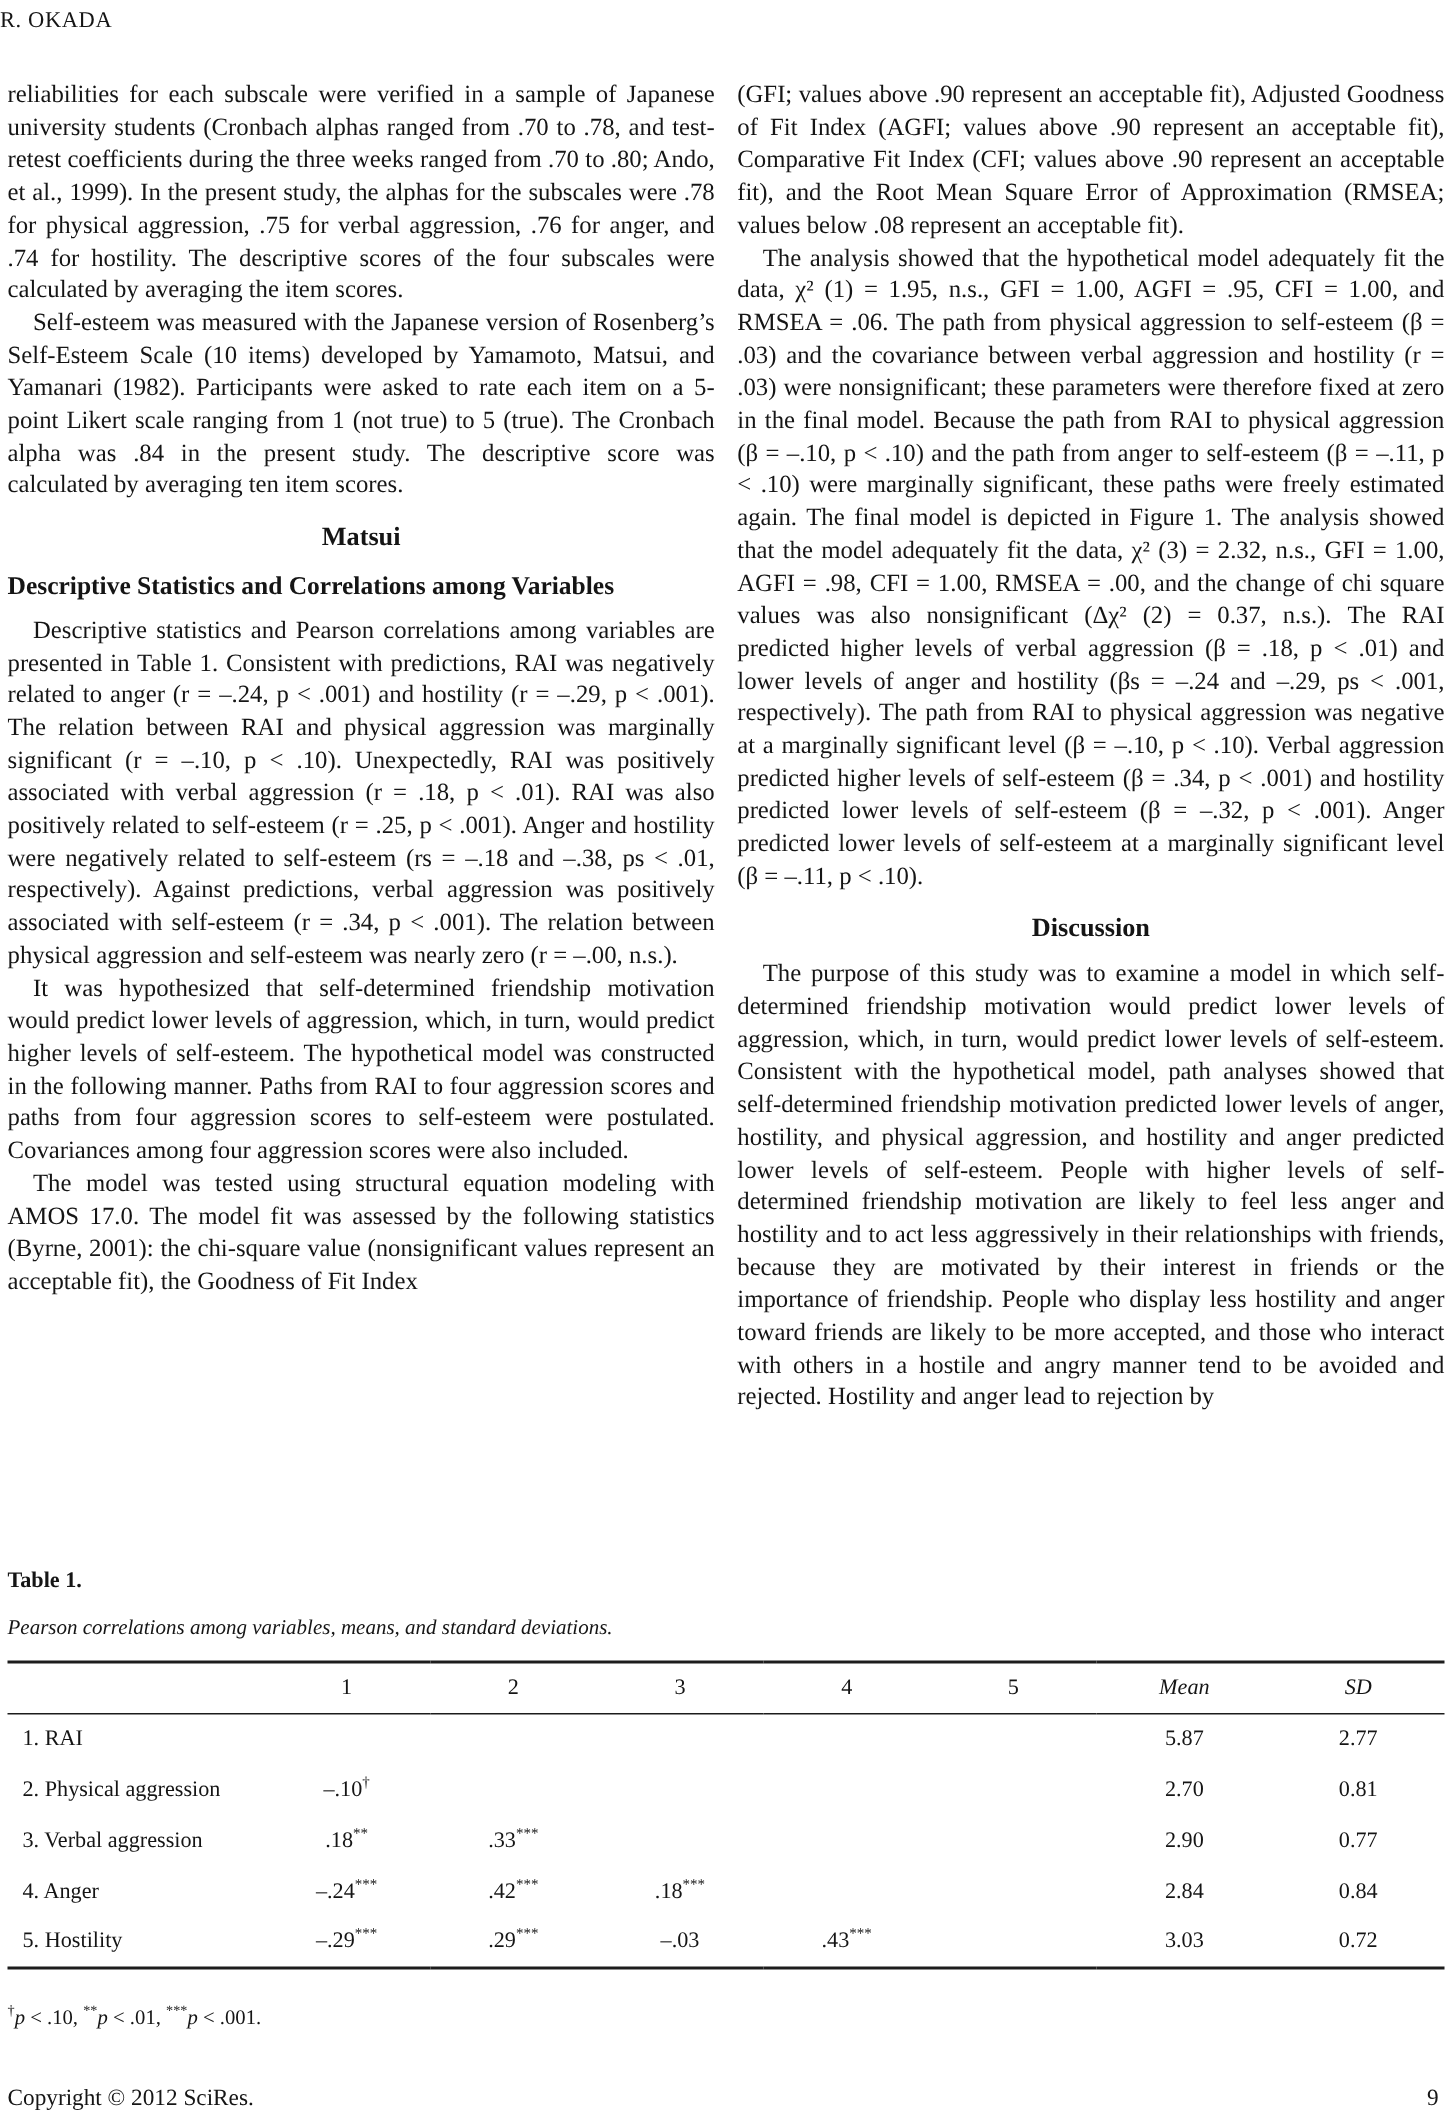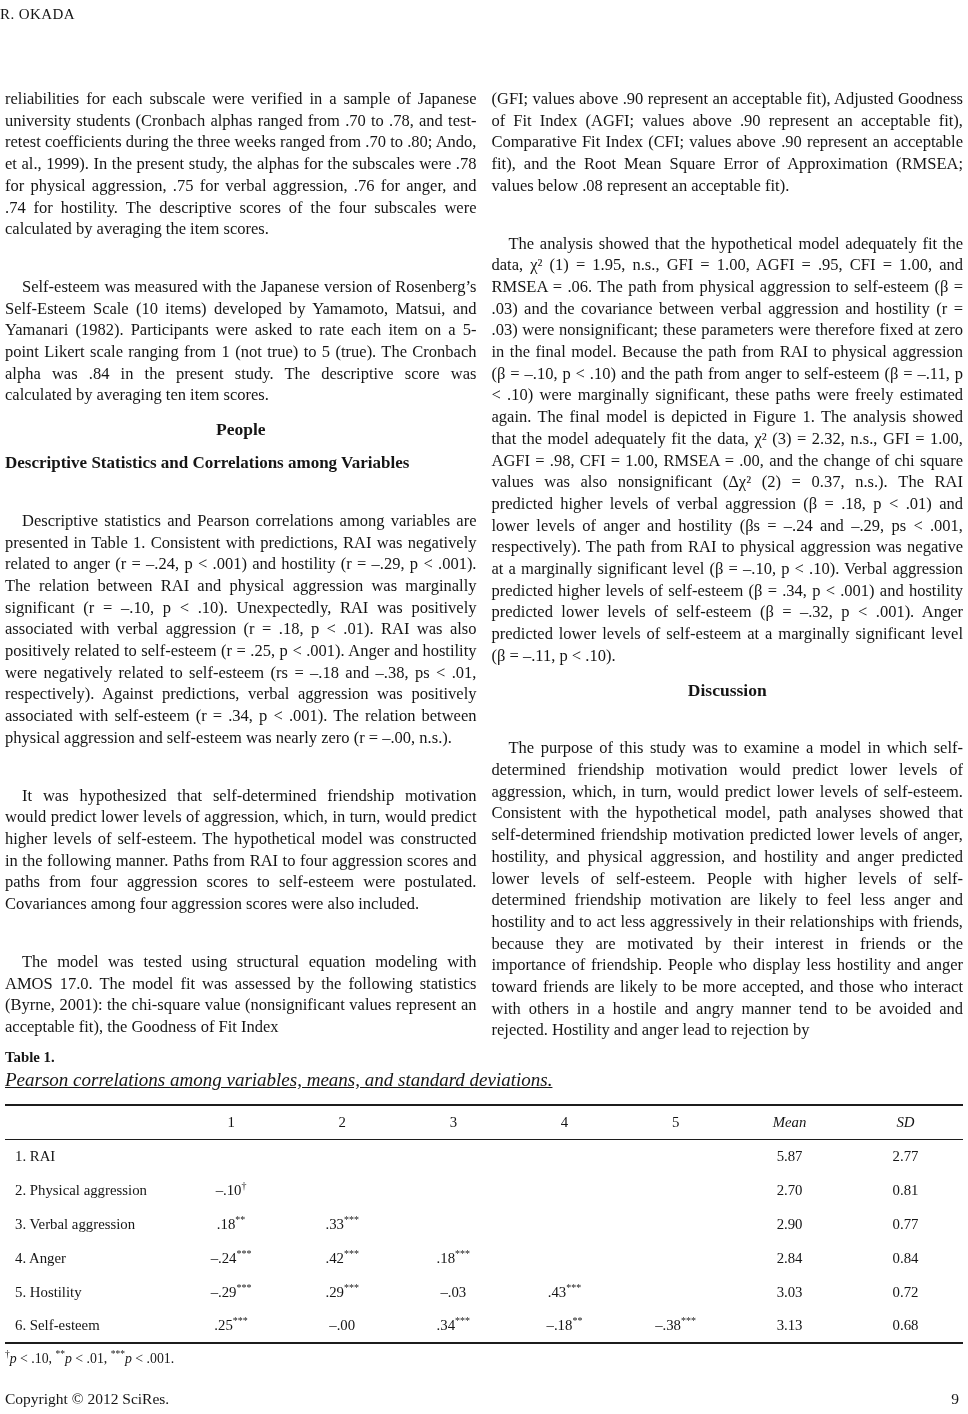--- a/index.html
+++ b/index.html
@@ -8,52 +8,52 @@
     width:968px; height:1414px; position:relative;
     font-family:"Liberation Serif", serif;
     color:#151515; overflow:hidden;
   }
   .running-head { text-align:left; padding-top:6px; font-size:15px; letter-spacing:.4px; }
   .columns {
     display:flex; gap:15px; padding:0 5px; margin-top:29px;
     min-height:986px; align-items:flex-start;
   }
   .col { flex:1; min-width:0; text-align:justify; font-size:16.5px; line-height:21.7px; }
-  .col p { text-indent:0;margin-top:36px; }
+  .col p { text-indent:0; }
   .col p.indent { text-indent:17px; }
   h1.section { text-align:center; font-weight:bold; font-size:17.5px; margin:13px 0 9px; }
   h2.subsection { font-weight:bold; font-size:17px; line-height:22px; margin:11px 0 7px; text-align:left; }
   .table-block { padding:0 5px; margin-top:8px; }
   .table-label { font-weight:bold; font-size:14.8px; }
-  .table-caption { font-style:italic; font-size:19px; margin-top:3px;text-decoration:underline; }
+  .table-caption { font-style:italic; font-size:14px; margin-top:15px; }
   table.corr { width:100%; border-collapse:collapse; margin-top:13px; font-size:14.8px; }
   table.corr thead tr { border-top:2px solid #1c1c1c; border-bottom:1px solid #1c1c1c; }
   table.corr tbody tr:last-child { border-bottom:2px solid #1c1c1c; }
   table.corr th, table.corr td { font-weight:normal; text-align:center; height:34px; vertical-align:middle; padding:2px 2px; }
   table.corr th:first-child, table.corr td:first-child { text-align:left; padding-left:10px; }
   table.corr th:nth-child(7), table.corr th:nth-child(8) { font-style:italic; }
   sup.mark { font-size:10px; vertical-align:super; line-height:0; }
-  .footnote { font-size:13.8px; margin-top:7px; }
+  .footnote { font-size:13.8px; margin-top:24px; }
   .footnote .it { font-style:italic; }
   .footnote sup.mark { font-size:9.5px; }
   .page-footer {
     position:absolute; bottom:6px; left:5px; right:9px;
     display:flex; justify-content:space-between; font-size:15.5px;
   }
 </style>
 </head>
 <body>
 
 <div class="running-head">R. OKADA</div>
 
 <div class="columns">
   <div class="col" id="col-left">
       <p>reliabilities for each subscale were verified in a sample of Japanese university students (Cronbach alphas ranged from .70 to .78, and test-retest coefficients during the three weeks ranged from .70 to .80; Ando, et al., 1999). In the present study, the alphas for the subscales were .78 for physical aggression, .75 for verbal aggression, .76 for anger, and .74 for hostility. The descriptive scores of the four subscales were calculated by averaging the item scores.</p>
       <p class="indent">Self-esteem was measured with the Japanese version of Rosenberg’s Self-Esteem Scale (10 items) developed by Yamamoto, Matsui, and Yamanari (1982). Participants were asked to rate each item on a 5-point Likert scale ranging from 1 (not true) to 5 (true). The Cronbach alpha was .84 in the present study. The descriptive score was calculated by averaging ten item scores.</p>
-      <h1 class="section">People</h1>
+      <h1 class="section">Matsui</h1>
       <h2 class="subsection">Descriptive Statistics and Correlations among Variables</h2>
       <p class="indent">Descriptive statistics and Pearson correlations among variables are presented in Table 1. Consistent with predictions, RAI was negatively related to anger (r = –.24, p &lt; .001) and hostility (r = –.29, p &lt; .001). The relation between RAI and physical aggression was marginally significant (r = –.10, p &lt; .10). Unexpectedly, RAI was positively associated with verbal aggression (r = .18, p &lt; .01). RAI was also positively related to self-esteem (r = .25, p &lt; .001). Anger and hostility were negatively related to self-esteem (rs = –.18 and –.38, ps &lt; .01, respectively). Against predictions, verbal aggression was positively associated with self-esteem (r = .34, p &lt; .001). The relation between physical aggression and self-esteem was nearly zero (r = –.00, n.s.).</p>
       <p class="indent">It was hypothesized that self-determined friendship motivation would predict lower levels of aggression, which, in turn, would predict higher levels of self-esteem. The hypothetical model was constructed in the following manner. Paths from RAI to four aggression scores and paths from four aggression scores to self-esteem were postulated. Covariances among four aggression scores were also included.</p>
       <p class="indent">The model was tested using structural equation modeling with AMOS 17.0. The model fit was assessed by the following statistics (Byrne, 2001): the chi-square value (nonsignificant values represent an acceptable fit), the Goodness of Fit Index</p>
     </div>
   <div class="col" id="col-right">
       <p>(GFI; values above .90 represent an acceptable fit), Adjusted Goodness of Fit Index (AGFI; values above .90 represent an acceptable fit), Comparative Fit Index (CFI; values above .90 represent an acceptable fit), and the Root Mean Square Error of Approximation (RMSEA; values below .08 represent an acceptable fit).</p>
       <p class="indent">The analysis showed that the hypothetical model adequately fit the data, χ² (1) = 1.95, n.s., GFI = 1.00, AGFI = .95, CFI = 1.00, and RMSEA = .06. The path from physical aggression to self-esteem (β = .03) and the covariance between verbal aggression and hostility (r = .03) were nonsignificant; these parameters were therefore fixed at zero in the final model. Because the path from RAI to physical aggression (β = –.10, p &lt; .10) and the path from anger to self-esteem (β = –.11, p &lt; .10) were marginally significant, these paths were freely estimated again. The final model is depicted in Figure 1. The analysis showed that the model adequately fit the data, χ² (3) = 2.32, n.s., GFI = 1.00, AGFI = .98, CFI = 1.00, RMSEA = .00, and the change of chi square values was also nonsignificant (Δχ² (2) = 0.37, n.s.). The RAI predicted higher levels of verbal aggression (β = .18, p &lt; .01) and lower levels of anger and hostility (βs = –.24 and –.29, ps &lt; .001, respectively). The path from RAI to physical aggression was negative at a marginally significant level (β = –.10, p &lt; .10). Verbal aggression predicted higher levels of self-esteem (β = .34, p &lt; .001) and hostility predicted lower levels of self-esteem (β = –.32, p &lt; .001). Anger predicted lower levels of self-esteem at a marginally significant level (β = –.11, p &lt; .10).</p>
       <h1 class="section">Discussion</h1>
       <p class="indent">The purpose of this study was to examine a model in which self-determined friendship motivation would predict lower levels of aggression, which, in turn, would predict lower levels of self-esteem. Consistent with the hypothetical model, path analyses showed that self-determined friendship motivation predicted lower levels of anger, hostility, and physical aggression, and hostility and anger predicted lower levels of self-esteem. People with higher levels of self-determined friendship motivation are likely to feel less anger and hostility and to act less aggressively in their relationships with friends, because they are motivated by their interest in friends or the importance of friendship. People who display less hostility and anger toward friends are likely to be more accepted, and those who interact with others in a hostile and angry manner tend to be avoided and rejected. Hostility and anger lead to rejection by</p>
@@ -130,30 +130,20 @@
         <tr>
           <td>5. Hostility</td>
           <td>–.29<sup class="mark">***</sup></td>
           <td>.29<sup class="mark">***</sup></td>
           <td>–.03</td>
           <td>.43<sup class="mark">***</sup></td>
           <td></td>
           <td>3.03</td>
           <td>0.72</td>
         </tr>
-        <tr>
-          <td>6. Self-esteem</td>
-          <td>.25<sup class="mark">***</sup></td>
-          <td>–.00</td>
-          <td>.34<sup class="mark">***</sup></td>
-          <td>–.18<sup class="mark">**</sup></td>
-          <td>–.38<sup class="mark">***</sup></td>
-          <td>3.13</td>
-          <td>0.68</td>
-        </tr>
       </tbody>
   </table>
   <div class="footnote" id="table-footnote"><sup class="mark">†</sup><span class="it">p</span><span> &lt; .10, </span><sup class="mark">**</sup><span class="it">p</span><span> &lt; .01, </span><sup class="mark">***</sup><span class="it">p</span><span> &lt; .001.</span></div>
 </div>
 
 <div class="page-footer">
   <span>Copyright © 2012 SciRes.</span>
   <span>9</span>
 </div>
 

